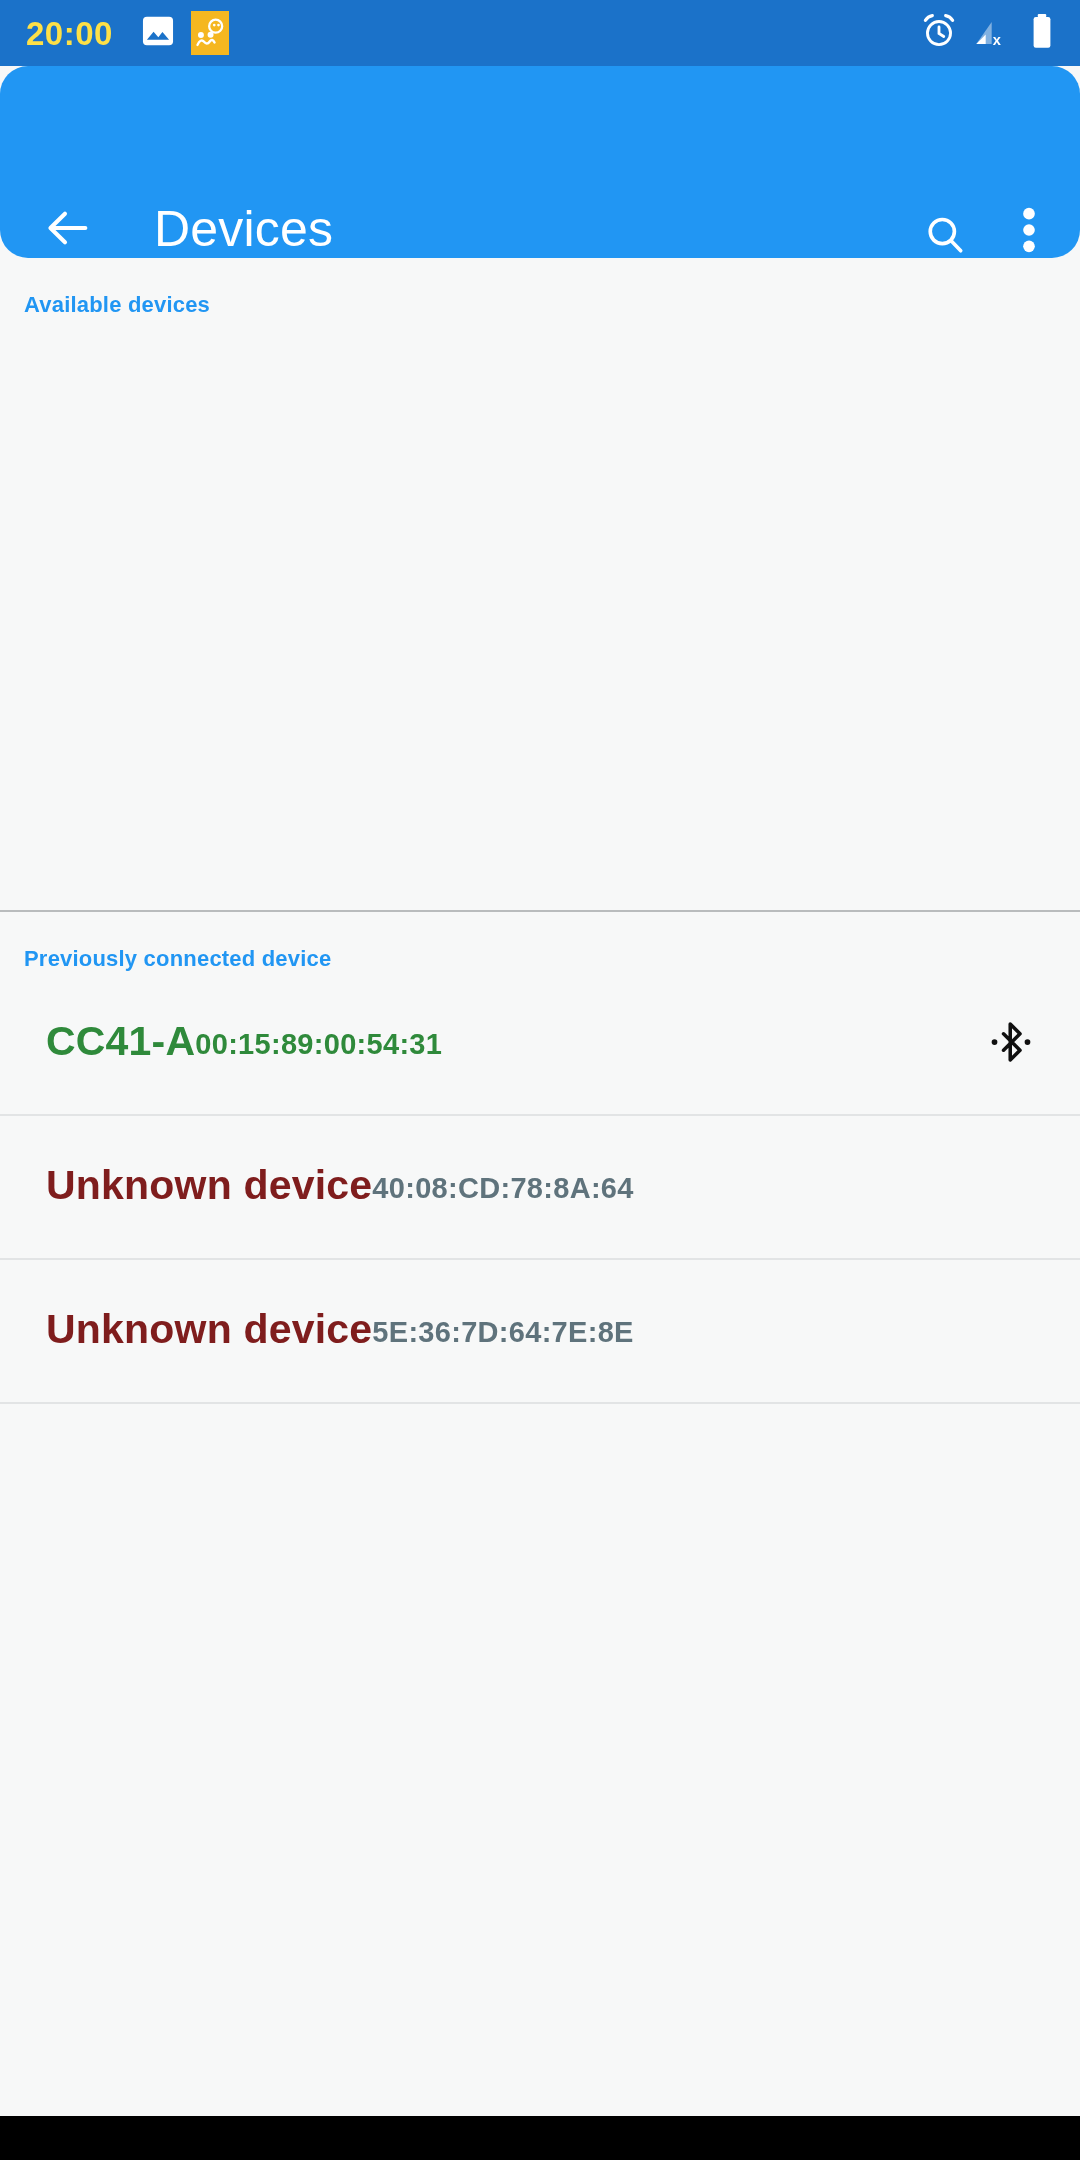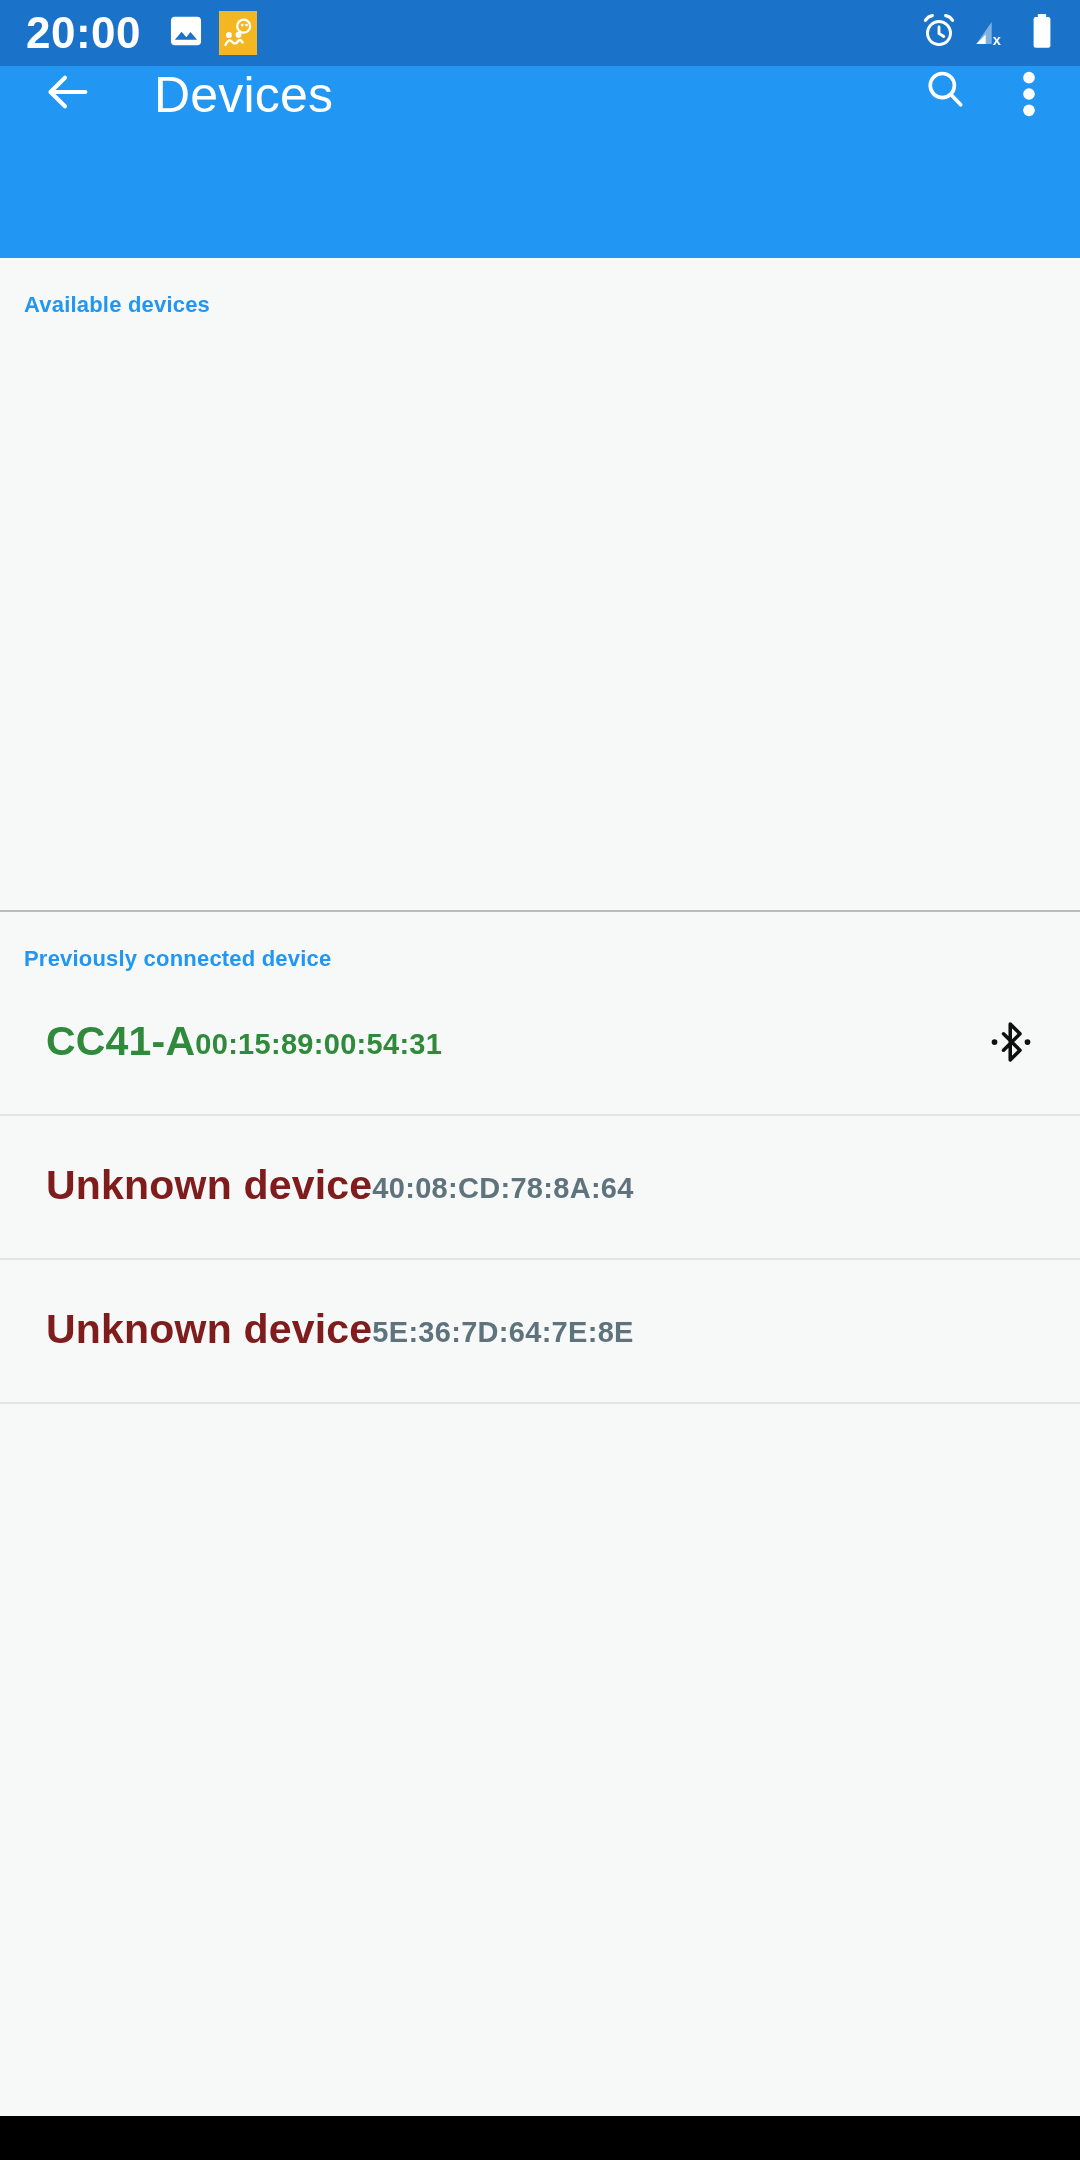--- a/index.html
+++ b/index.html
@@ -26,22 +26,22 @@
   .status-bar {
     height: 66px;
     background: #1b72c9;
     display: flex;
     align-items: center;
     padding: 0 26px;
     box-sizing: border-box;
     flex: 0 0 auto;
   }
   .status-clock {
-    color: #ffffff;
-    font-size: 44px;
+    color: #fde047;
+    font-size: 33px;
     font-weight: 700;
     letter-spacing: 0.5px;
     line-height: 1;
   }
   .status-left-icons {
     display: flex;
     align-items: center;
     gap: 14px;
     margin-left: 26px;
   }
@@ -60,24 +60,25 @@
     display: flex;
     align-items: center;
     justify-content: center;
   }
 
   
   .app-bar {
     height: 192px;
     background: #2196f3;
     display: flex;
-    align-items: flex-start;
+    align-items: flex-end;
     padding: 0 44px 0 42px;
     box-sizing: border-box;
     flex: 0 0 auto;
+    border-radius: 28px;
   }
   .appbar-title {
     color: #ffffff;
     font-size: 50px;
     font-weight: 400;
     margin-left: 60px;
     letter-spacing: 0.2px;
     white-space: nowrap;
   }
   .appbar-spacer { flex: 1 1 auto; }

